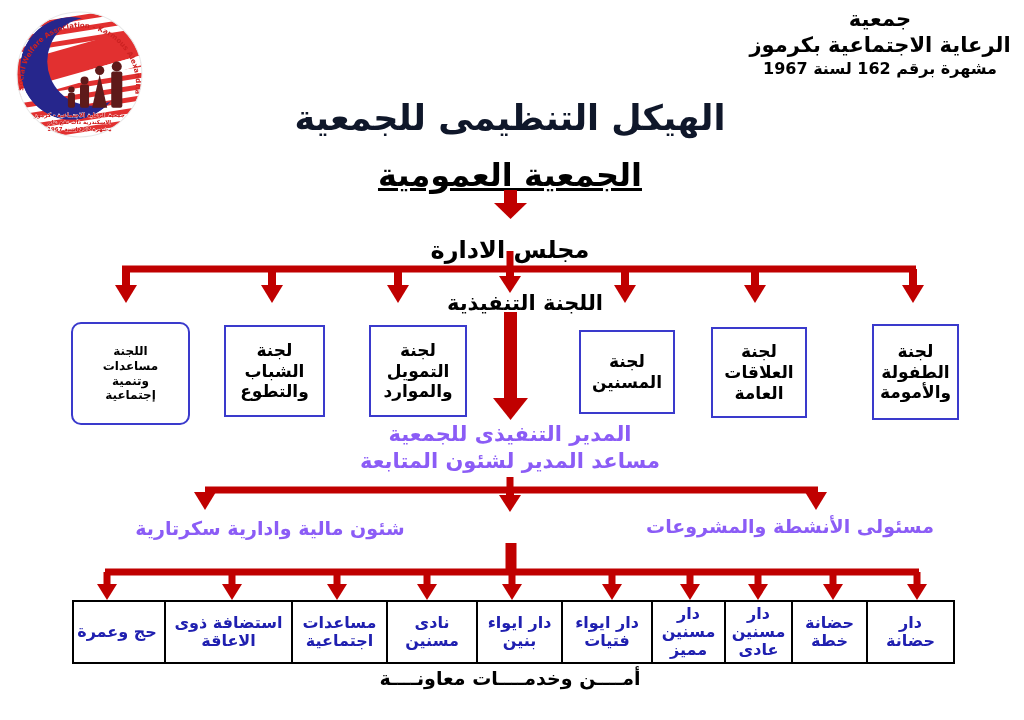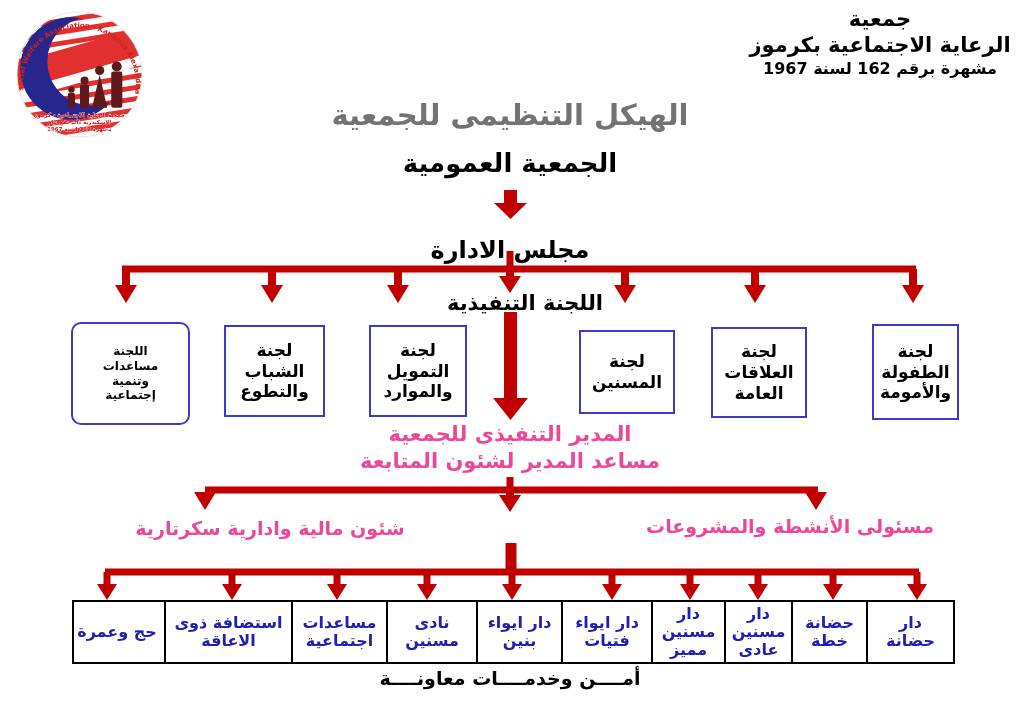--- a/index.html
+++ b/index.html
@@ -7,37 +7,37 @@
     position:relative;width:1024px;height:720px;background:#fff;overflow:hidden;
     font-family:"DejaVu Sans",sans-serif;font-weight:bold;color:#000;
   }
   .abs{position:absolute;}
   .ctr{text-align:center;}
   .pre{white-space:pre-line;}
   
   .hdr{left:730px;top:6px;width:300px;direction:rtl;line-height:1.25;}
   .hdr .l1,.hdr .l2{font-size:21px;}
   .hdr .l3{font-size:16px;}
-  .title{left:290px;top:98px;width:440px;font-size:29px;color:#737373;direction:rtl;}
-  .assembly{left:340px;top:148px;width:340px;font-size:26px;direction:rtl;}
+  .title{left:290px;top:98px;width:440px;font-size:35px;color:#0f172a;direction:rtl;}
+  .assembly{left:340px;top:156px;width:340px;font-size:32px;direction:rtl;text-decoration:underline;}
   .board{left:360px;top:236px;width:300px;font-size:24px;direction:rtl;}
   .execlbl{left:400px;top:291px;width:250px;font-size:21px;direction:rtl;}
   
   .box{
     border:2px solid #3A3ACC;background:#fff;display:flex;align-items:center;justify-content:center;
     text-align:center;font-size:17px;line-height:1.22;direction:rtl;color:#000;
   }
   .c1{left:872px;top:324px;width:83px;height:92px;}
   .c2{left:711px;top:327px;width:92px;height:87px;}
   .c3{left:579px;top:330px;width:92px;height:80px;}
   .c4{left:369px;top:325px;width:94px;height:88px;}
   .c5{left:224px;top:325px;width:97px;height:88px;}
   .c6{left:71px;top:322px;width:115px;height:99px;font-size:12px;border-radius:10px;}
   
-  .blue{color:#ec4899;direction:rtl;}
+  .blue{color:#8b5cf6;direction:rtl;}
   .dir1{left:310px;top:422px;width:400px;font-size:21px;}
   .dir2{left:280px;top:449px;width:460px;font-size:21px;}
   .br-right{left:635px;top:515px;width:310px;font-size:19px;}
   .br-center{left:428px;top:514px;width:168px;font-size:19px;}
   .br-left{left:105px;top:517px;width:330px;font-size:19px;text-align:center;}
   
   .units{
     left:72px;top:600px;width:883px;height:64px;display:flex;direction:rtl;
     border:2px solid #000;box-sizing:border-box;background:#fff;
   }

